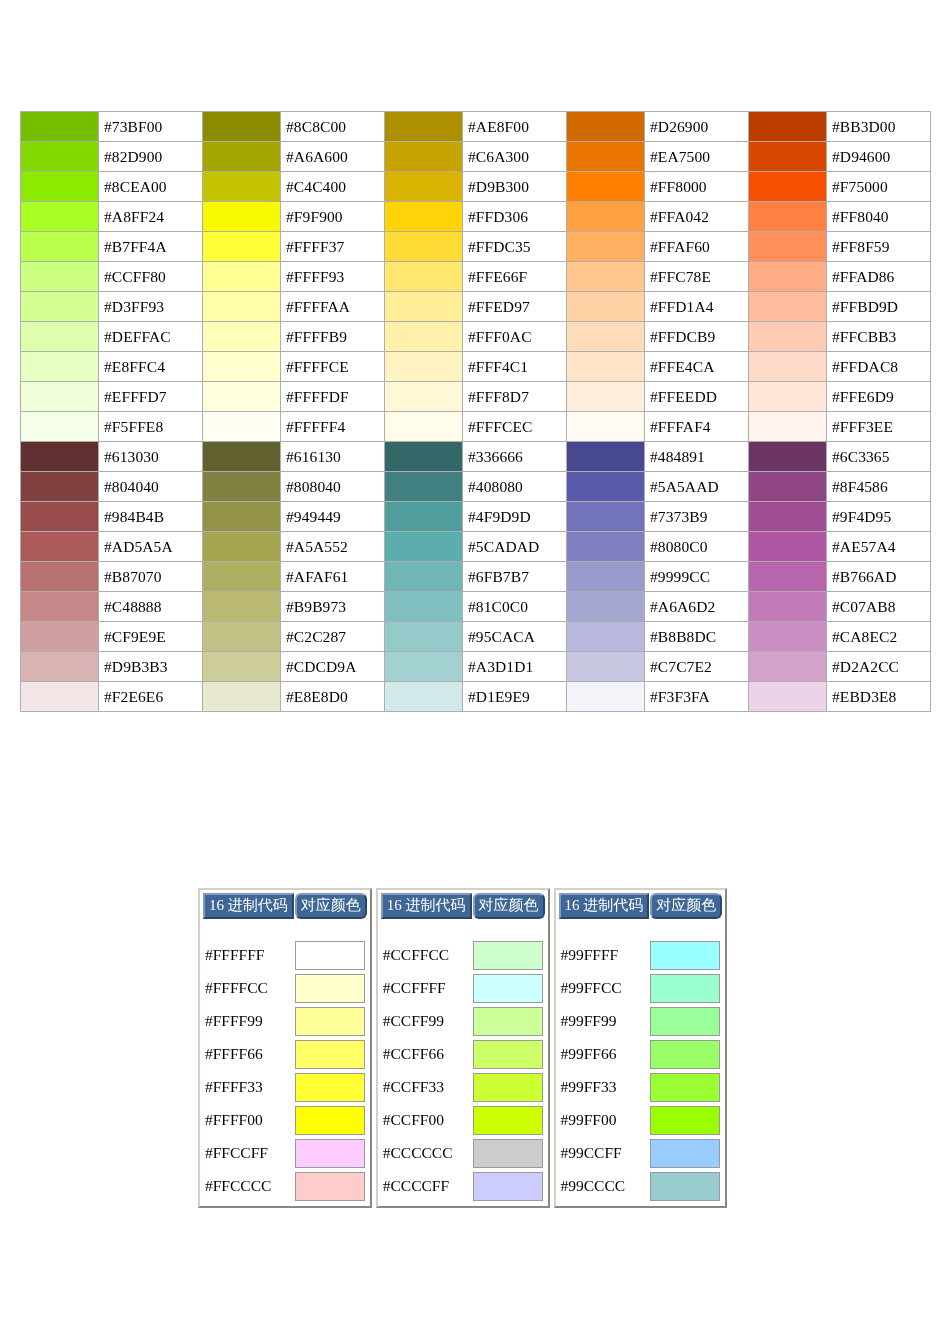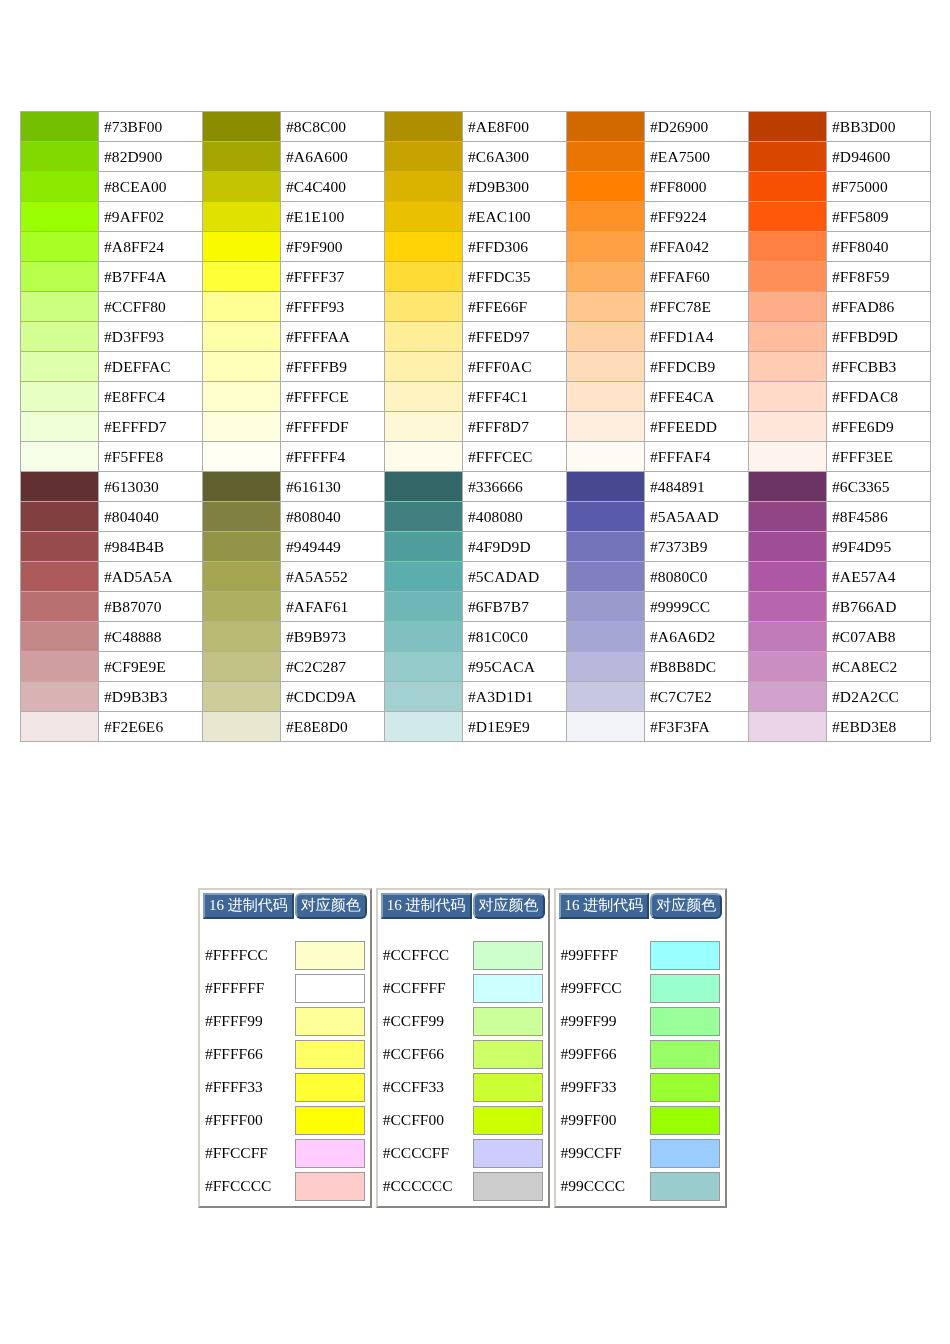--- a/index.html
+++ b/index.html
@@ -142,32 +142,20 @@
         <td class="swatch" style="background: rgb(196, 196, 0);"></td>
         <td class="code">#C4C400</td>
         <td class="swatch" style="background: rgb(217, 179, 0);"></td>
         <td class="code">#D9B300</td>
         <td class="swatch" style="background: rgb(255, 128, 0);"></td>
         <td class="code">#FF8000</td>
         <td class="swatch" style="background: rgb(247, 80, 0);"></td>
         <td class="code">#F75000</td>
       </tr>
       <tr>
-        <td class="swatch" style="background: rgb(154, 255, 2);"></td>
-        <td class="code">#9AFF02</td>
-        <td class="swatch" style="background: rgb(225, 225, 0);"></td>
-        <td class="code">#E1E100</td>
-        <td class="swatch" style="background: rgb(234, 193, 0);"></td>
-        <td class="code">#EAC100</td>
-        <td class="swatch" style="background: rgb(255, 146, 36);"></td>
-        <td class="code">#FF9224</td>
-        <td class="swatch" style="background: rgb(255, 88, 9);"></td>
-        <td class="code">#FF5809</td>
-      </tr>
-      <tr>
         <td class="swatch" style="background: rgb(168, 255, 36);"></td>
         <td class="code">#A8FF24</td>
         <td class="swatch" style="background: rgb(249, 249, 0);"></td>
         <td class="code">#F9F900</td>
         <td class="swatch" style="background: rgb(255, 211, 6);"></td>
         <td class="code">#FFD306</td>
         <td class="swatch" style="background: rgb(255, 160, 66);"></td>
         <td class="code">#FFA042</td>
         <td class="swatch" style="background: rgb(255, 128, 64);"></td>
         <td class="code">#FF8040</td>
@@ -375,29 +363,29 @@
             <th class="th-code">16 进制代码</th>
             <th class="th-color">对应颜色</th>
           </tr>
         </thead>
         <tbody>
           <tr class="spacer-row">
             <td></td>
             <td></td>
           </tr>
           <tr>
+            <td class="m-code">#FFFFFF</td>
+            <td class="m-swatch-cell">
+              <div class="m-swatch" style="background: rgb(255, 255, 255);"></div>
+            </td>
+          </tr>
+          <tr>
             <td class="m-code">#FFFFCC</td>
             <td class="m-swatch-cell">
               <div class="m-swatch" style="background: rgb(255, 255, 204);"></div>
-            </td>
-          </tr>
-          <tr>
-            <td class="m-code">#FFFFFF</td>
-            <td class="m-swatch-cell">
-              <div class="m-swatch" style="background: rgb(255, 255, 255);"></div>
             </td>
           </tr>
           <tr>
             <td class="m-code">#FFFF99</td>
             <td class="m-swatch-cell">
               <div class="m-swatch" style="background: rgb(255, 255, 153);"></div>
             </td>
           </tr>
           <tr>
             <td class="m-code">#FFFF66</td>
@@ -475,29 +463,29 @@
               <div class="m-swatch" style="background: rgb(204, 255, 51);"></div>
             </td>
           </tr>
           <tr>
             <td class="m-code">#CCFF00</td>
             <td class="m-swatch-cell">
               <div class="m-swatch" style="background: rgb(204, 255, 0);"></div>
             </td>
           </tr>
           <tr>
+            <td class="m-code">#CCCCCC</td>
+            <td class="m-swatch-cell">
+              <div class="m-swatch" style="background: rgb(204, 204, 204);"></div>
+            </td>
+          </tr>
+          <tr>
             <td class="m-code">#CCCCFF</td>
             <td class="m-swatch-cell">
               <div class="m-swatch" style="background: rgb(204, 204, 255);"></div>
-            </td>
-          </tr>
-          <tr>
-            <td class="m-code">#CCCCCC</td>
-            <td class="m-swatch-cell">
-              <div class="m-swatch" style="background: rgb(204, 204, 204);"></div>
             </td>
           </tr>
         </tbody>
       </table>
     </div>
     <div class="mini-table-wrap">
       <table class="mini-table">
         <thead>
           <tr>
             <th class="th-code">16 进制代码</th>

